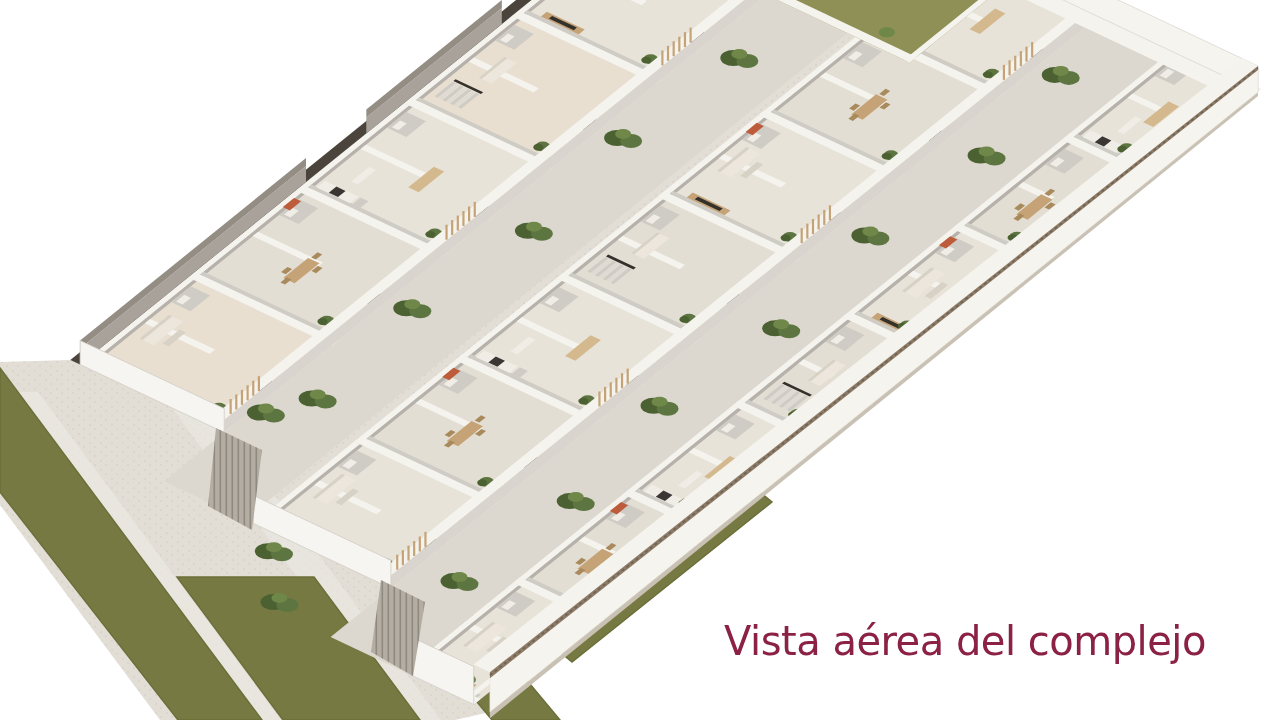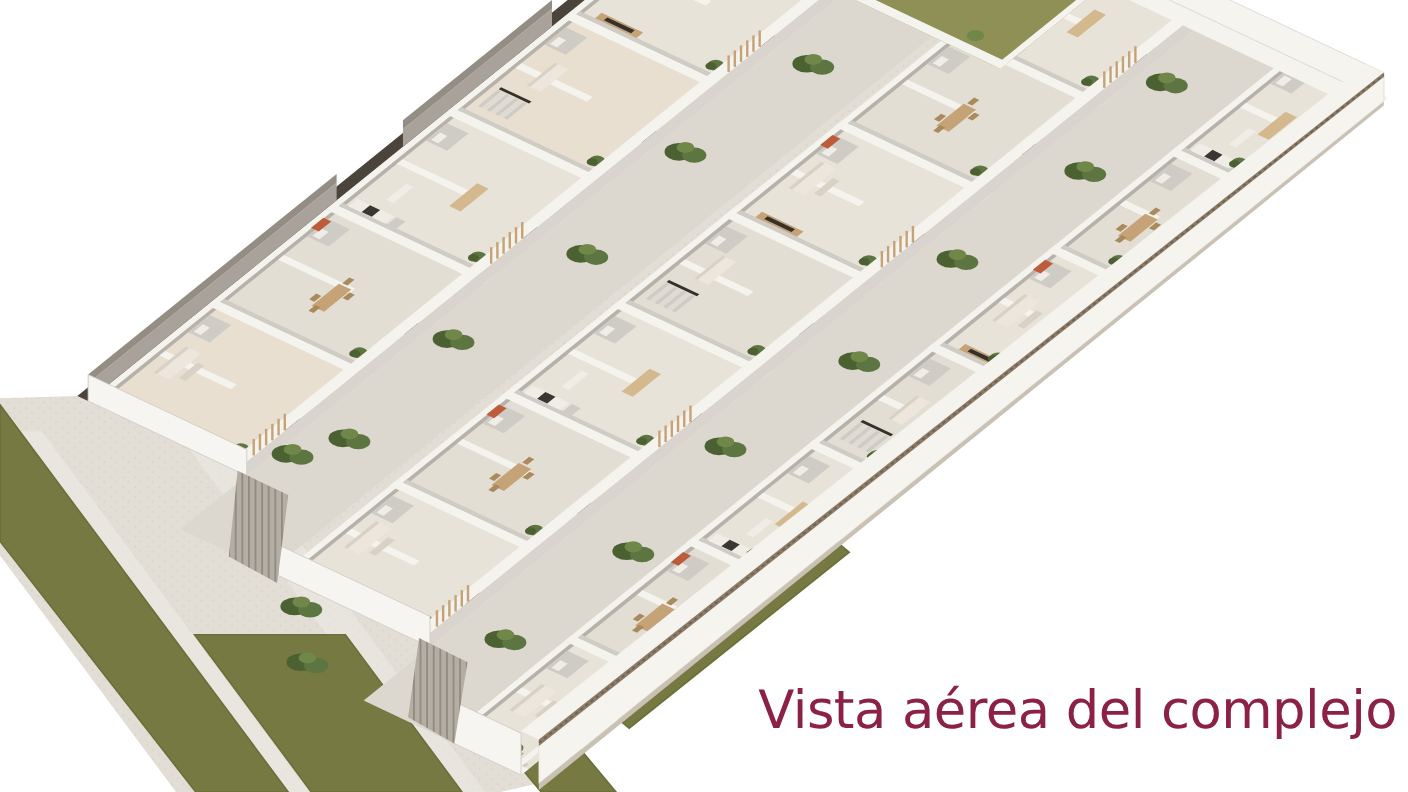--- a/index.html
+++ b/index.html
@@ -2,21 +2,21 @@
 <html><head>
 <meta charset="utf-8">
 <style>
   html,body{margin:0;padding:0;background:#ffffff;}
   #stage{position:relative;width:1280px;height:720px;overflow:hidden;background:#ffffff;
          font-family:"DejaVu Sans","Liberation Sans",sans-serif;}
   #scene-wrap{position:absolute;inset:0;}
   svg{display:block;}
   .title{
     position:absolute;left:660px;top:618px;width:610px;
-    text-align:right;font-size:48px;font-weight:400;letter-spacing:-0.5px;
+    text-align:center;font-size:40px;font-weight:400;letter-spacing:-0.5px;
     font-family:"DejaVu Sans","Liberation Sans",sans-serif;
   }
 </style>
 </head>
 <body>
 
 <div id="stage">
   <div id="scene-wrap">
       <svg viewBox="0 0 1280 720" width="1280" height="720">
         <defs>

